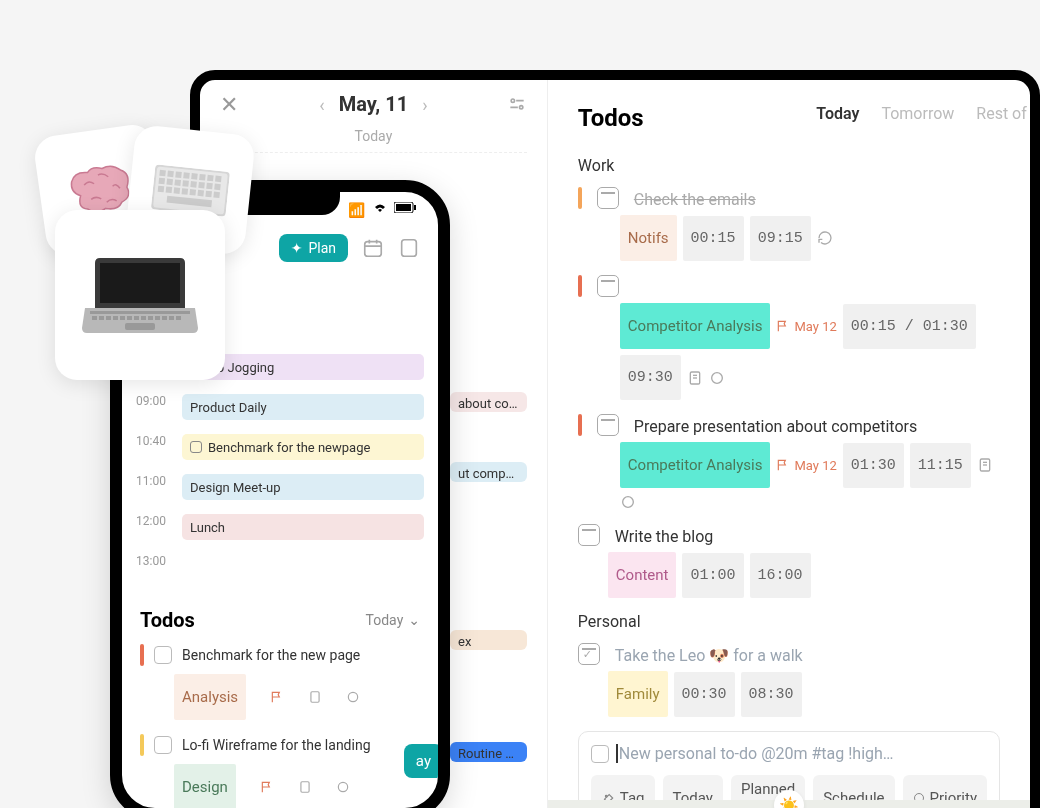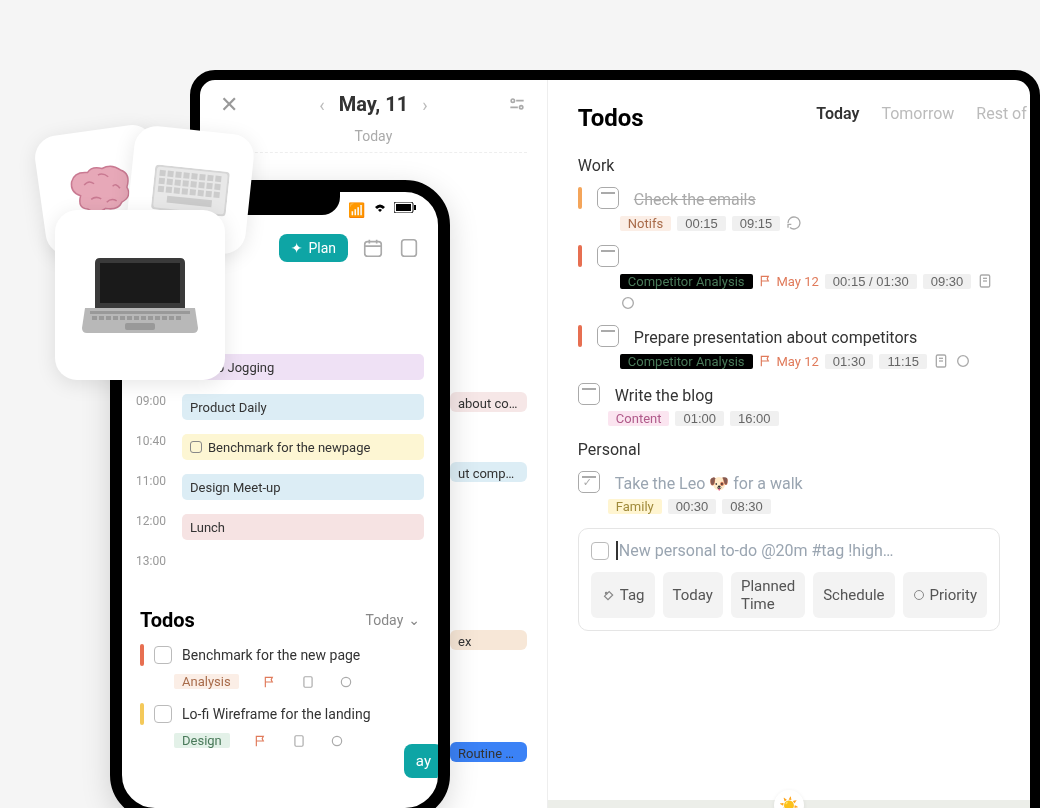--- a/index.html
+++ b/index.html
@@ -1,17 +1,17 @@
 <!DOCTYPE html>
 <html><head>
 <meta charset="utf-8">
 <style>
 *{box-sizing:border-box;margin:0;padding:0;font-family:-apple-system,BlinkMacSystemFont,'Segoe UI',Roboto,sans-serif}
 body{width:1040px;height:808px;background:#f5f5f5;overflow:hidden;position:relative}
-.mono{font-family:Liberation Sans, sans-serif}
+.mono{font-family:Liberation Mono, monospace}
 .tablet{position:absolute;top:70px;left:190px;width:850px;height:800px;background:#fff;border-radius:25px;border:10px solid #000;overflow:hidden}
 .tablet-inner{display:flex;height:100%}
 .tablet-left{width:360px;border-right:1px solid #eee;padding:0}
 .tablet-left-header{display:flex;align-items:center;justify-content:center;padding:12px 16px;position:relative}
 .tablet-left-header .close{position:absolute;left:20px;color:#999;font-size:22px;cursor:pointer}
 .tablet-left-header .settings{position:absolute;right:20px;color:#999}
 .tablet-left-header .date-nav{display:flex;align-items:center;gap:14px}
 .tablet-left-header .date-nav .arrow{color:#bbb;font-size:18px;cursor:pointer}
 .tablet-left-header .date-nav .title{font-size:20px;font-weight:700;color:#333}
 .tablet-today{text-align:center;color:#aaa;font-size:14px;padding-bottom:8px}
@@ -28,23 +28,23 @@
 .todo{margin-bottom:14px}
 .todo-row1{display:flex;align-items:flex-end;gap:15px}
 .todo-bar{width:4px;height:22px;border-radius:2px}
 .todo-cal{width:22px;height:22px;border:1.5px solid #aaa;border-radius:5px;position:relative}
 .todo-cal:before{content:'';position:absolute;top:4px;left:3px;right:3px;height:1.5px;background:#aaa}
 .todo-cal-check:after{content:'✓';position:absolute;top:4px;left:4px;font-size:11px;color:#aaa}
 .todo-title{font-size:16px;color:#333}
 .done{text-decoration:line-through;color:#aaa}
 .todo-title.sched{color:#9aa5b1}
 .todo-row2{margin-left:0;margin-top:6px;display:flex;gap:6px;align-items:center;flex-wrap:wrap}
-.chip{padding:0 8px;border-radius:2px;font-size:13px}
+.chip{padding:14px 8px;border-radius:2px;font-size:15px}
 .chip-notif{background:#fbeee6;color:#a86b4a}
-.chip-comp{background:#000000;color:#4a7a5a}
+.chip-comp{background:#5eead4;color:#4a7a5a}
 .chip-content{background:#fbe5f0;color:#b05a8a}
 .chip-family{background:#fff5d1;color:#a08a3a}
 .chip-time{background:#f0f0f0;color:#666}
 .flag{color:#e07a5a;display:flex;align-items:center;gap:4px;font-size:13px}
 .new-todo{border:1px solid #e5e5e5;border-radius:10px;padding:12px;margin-top:14px}
 .new-todo-row1{display:flex;align-items:center;gap:10px}
 .new-todo-row1 .chk{width:18px;height:18px;border:1.5px solid #bbb;border-radius:4px}
 .new-todo-row1 .placeholder{color:#9aa5b1;font-size:16px;position:relative}
 .new-todo-row1 .cursor{position:absolute;left:-3px;top:0;bottom:0;width:2px;background:#333}
 .new-todo-row2{display:flex;gap:8px;margin-top:12px}

